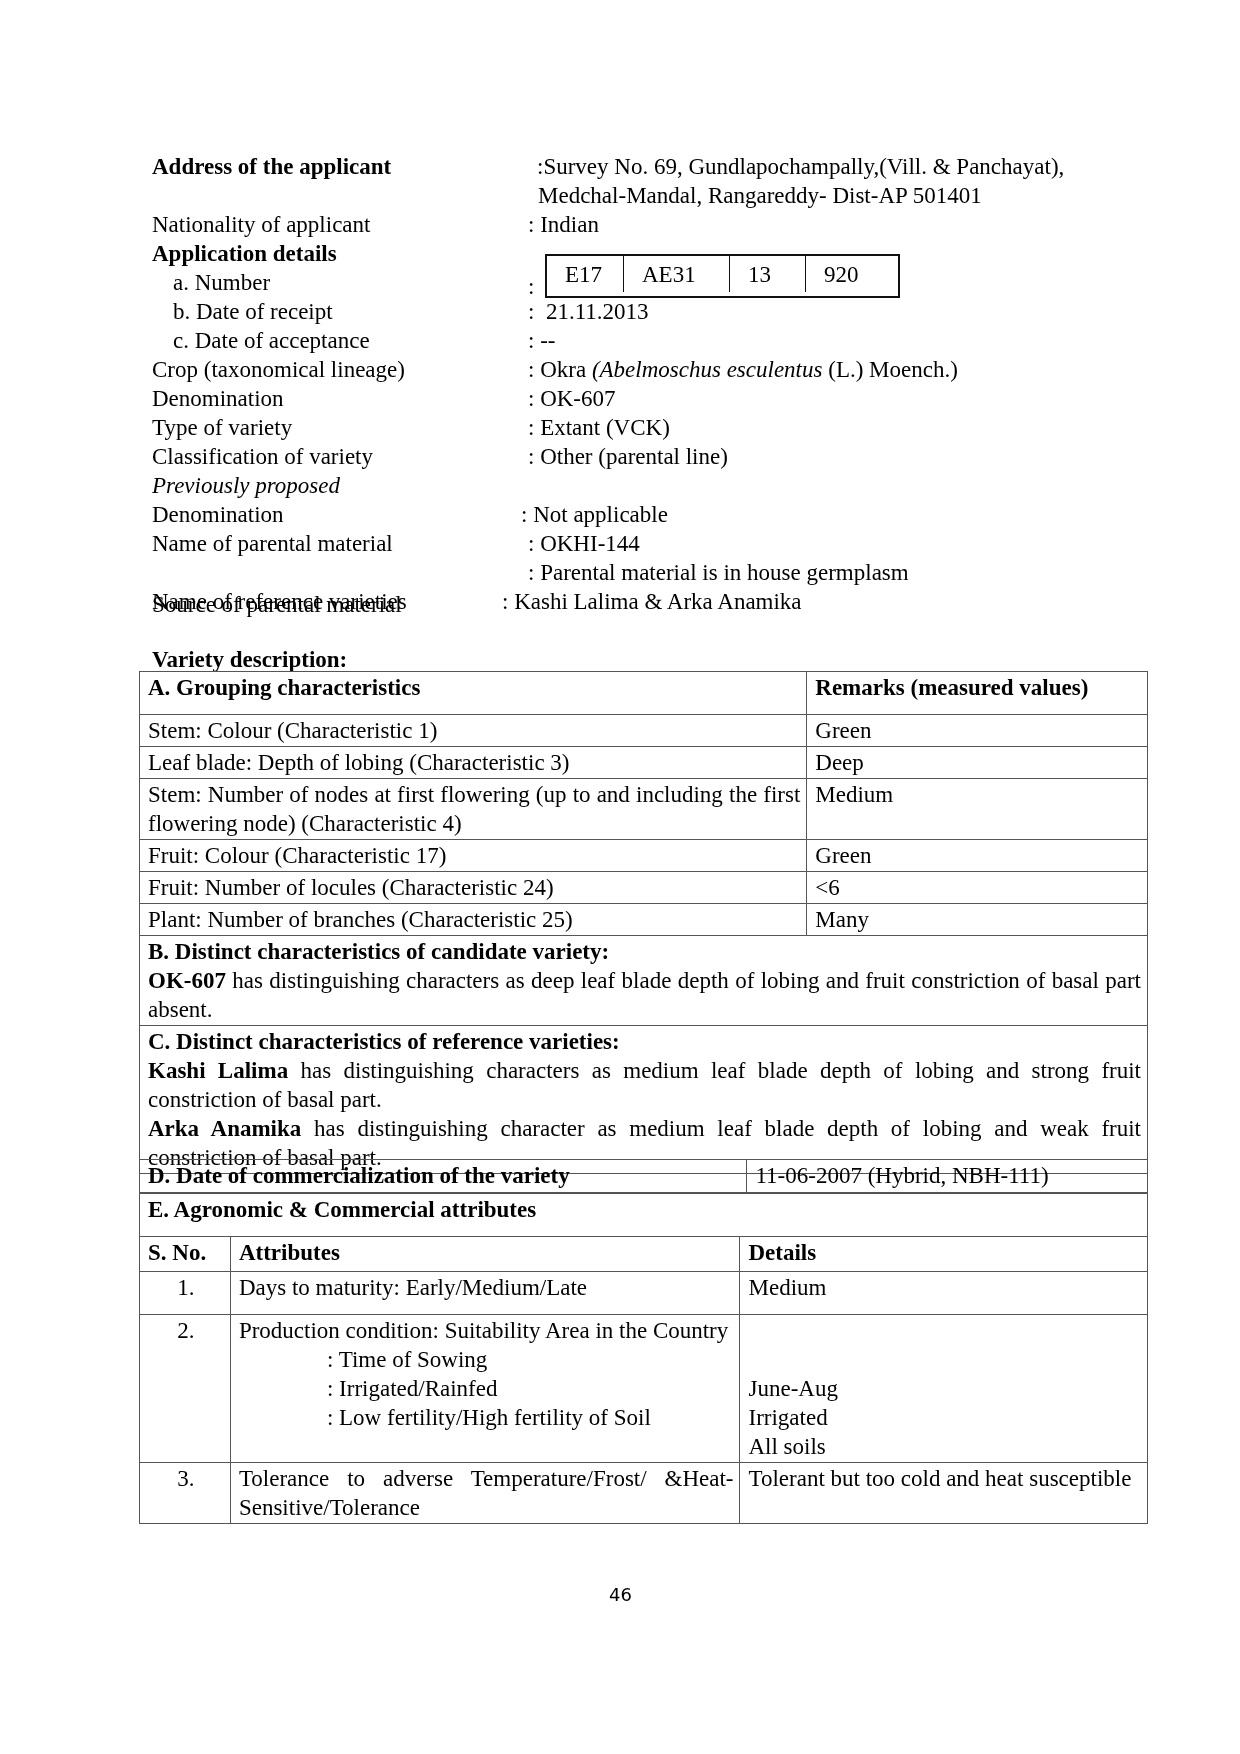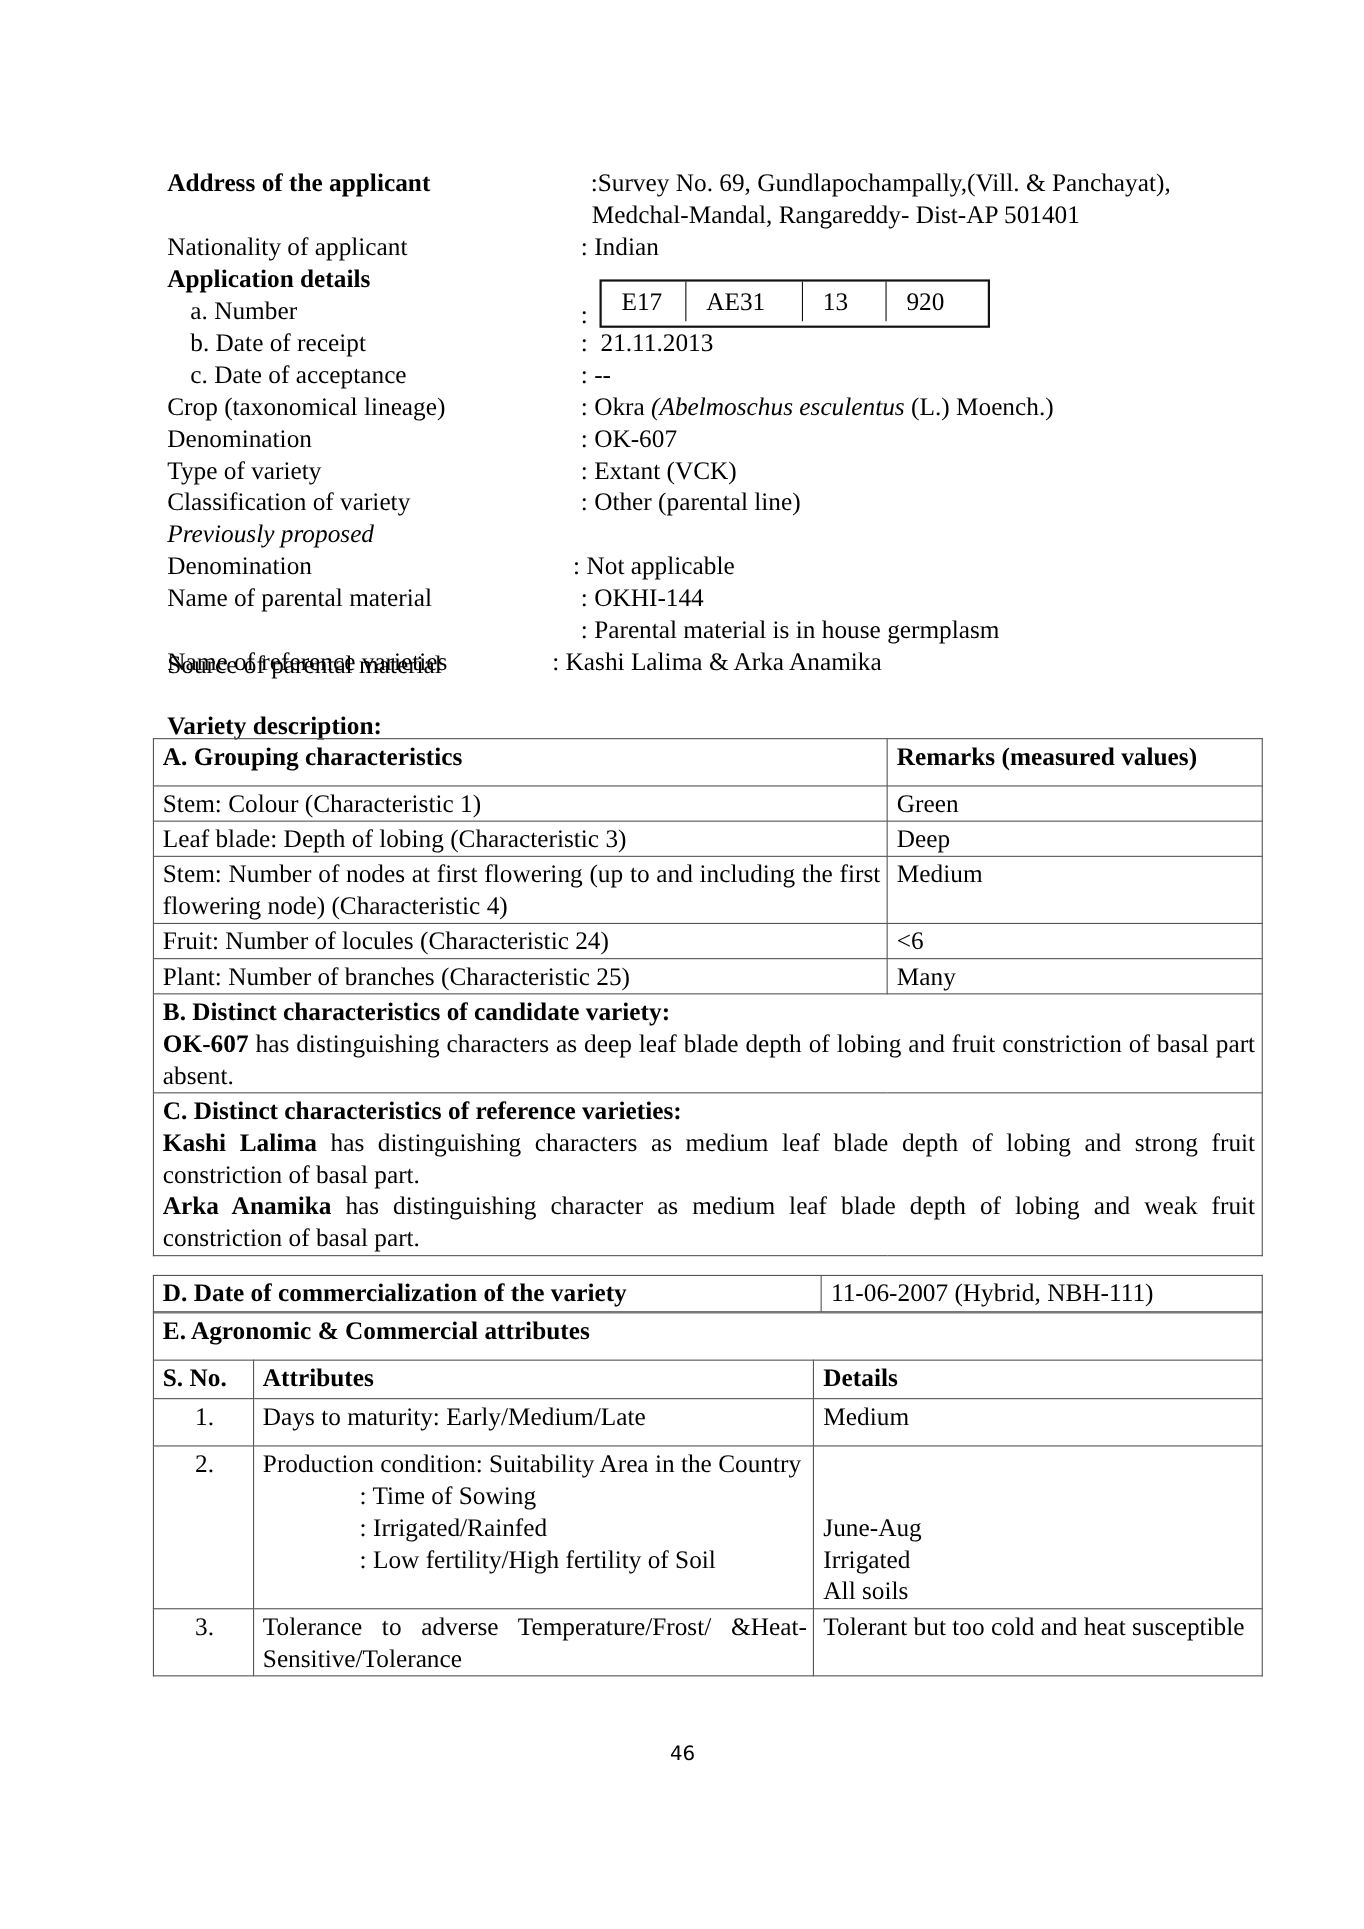--- a/index.html
+++ b/index.html
@@ -97,20 +97,24 @@
   </tr>
   <tr>
     <td>Leaf blade: Depth of lobing (Characteristic 3)</td>
     <td>Deep</td>
   </tr>
   <tr>
     <td class="just">Stem: Number of nodes at first flowering (up to and including the first flowering node) (Characteristic 4)</td>
     <td>Medium</td>
   </tr>
   <tr>
+    <td>Fruit: Colour (Characteristic 17)</td>
+    <td>Green</td>
+  </tr>
+  <tr>
     <td>Fruit: Number of locules (Characteristic 24)</td>
     <td>&lt;6</td>
   </tr>
   <tr>
     <td>Plant: Number of branches (Characteristic 25)</td>
     <td>Many</td>
   </tr>
   <tr>
     <td colspan="2" class="just">
       <div class="b">B. Distinct characteristics of candidate variety:</div>

